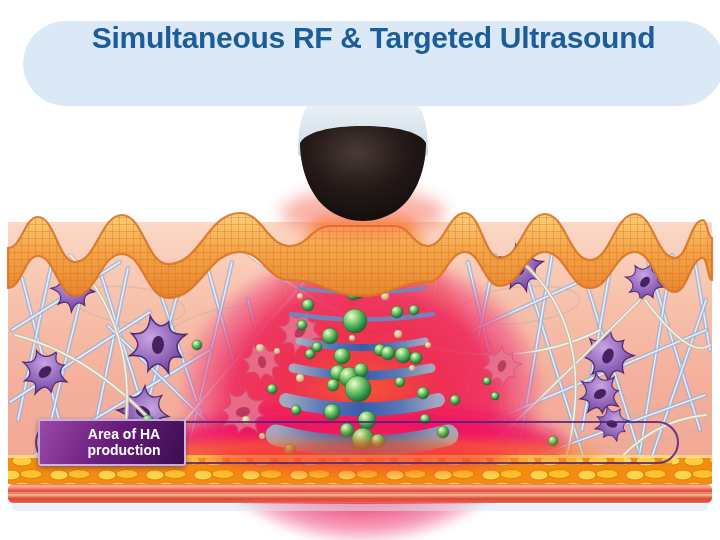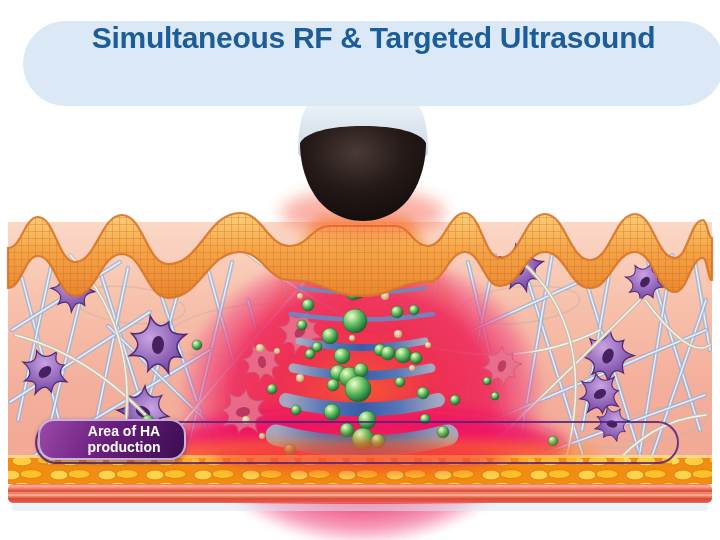--- a/index.html
+++ b/index.html
@@ -2,21 +2,21 @@
 <html><head>
 <meta charset="utf-8">
 <style>
   html,body{margin:0;padding:0;background:#ffffff;}
   #stage{position:relative;width:720px;height:540px;background:#ffffff;overflow:hidden;
          font-family:"Liberation Sans",sans-serif;}
   #art{position:absolute;left:0;top:0;width:720px;height:540px;}
   .banner{position:absolute;left:23px;top:21px;width:701px;height:85px;border-radius:44px;
           background:#dbe8f6;display:flex;align-items:flex-start;justify-content:center;z-index:30;}
   .banner-title{color:#1b5c99;font-size:30px;font-weight:700;letter-spacing:-0.3px;white-space:nowrap;}
-  .ha-pill{position:absolute;left:38px;top:419px;width:148px;height:41px;border-radius:16px;
+  .ha-pill{position:absolute;left:38px;top:419px;width:148px;height:47px;border-radius:3px;
            background:linear-gradient(115deg,#9a4aa8 0%,#6b1f7e 45%,#3c0d51 100%);
            border:2px solid rgba(217,199,234,.85);box-sizing:border-box;z-index:25;
            display:flex;flex-direction:column;align-items:center;justify-content:center;
            box-shadow:0 2px 5px rgba(50,10,80,.45);padding-left:24px;}
   .ha-pill div{color:#ffffff;font-size:14px;font-weight:700;line-height:1.12;}
 </style>
 </head>
 <body>
 
 <div id="stage">

